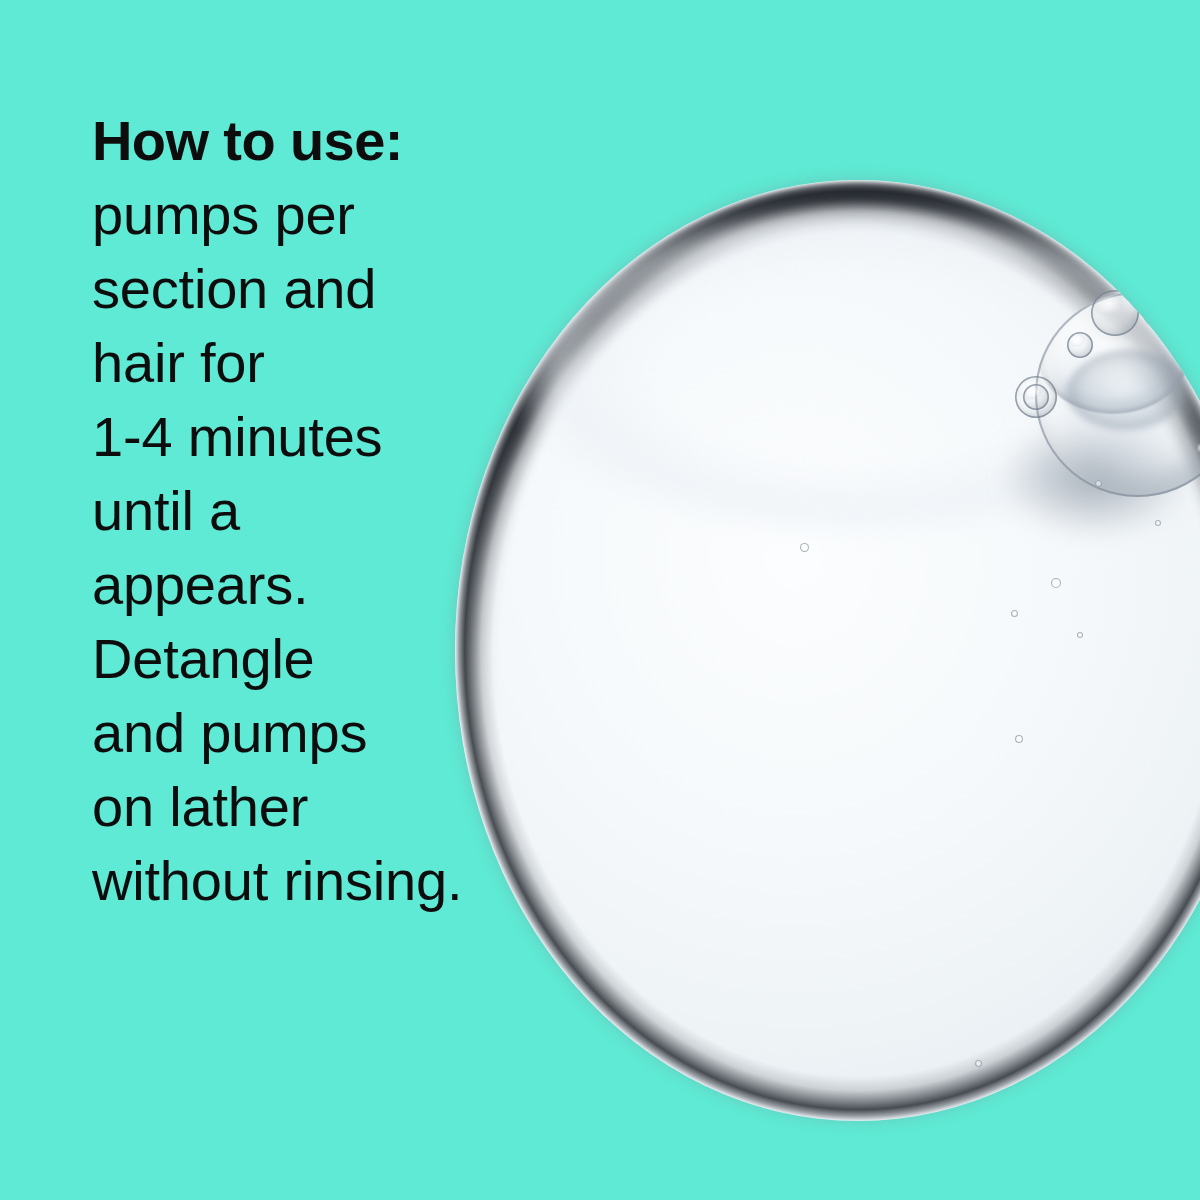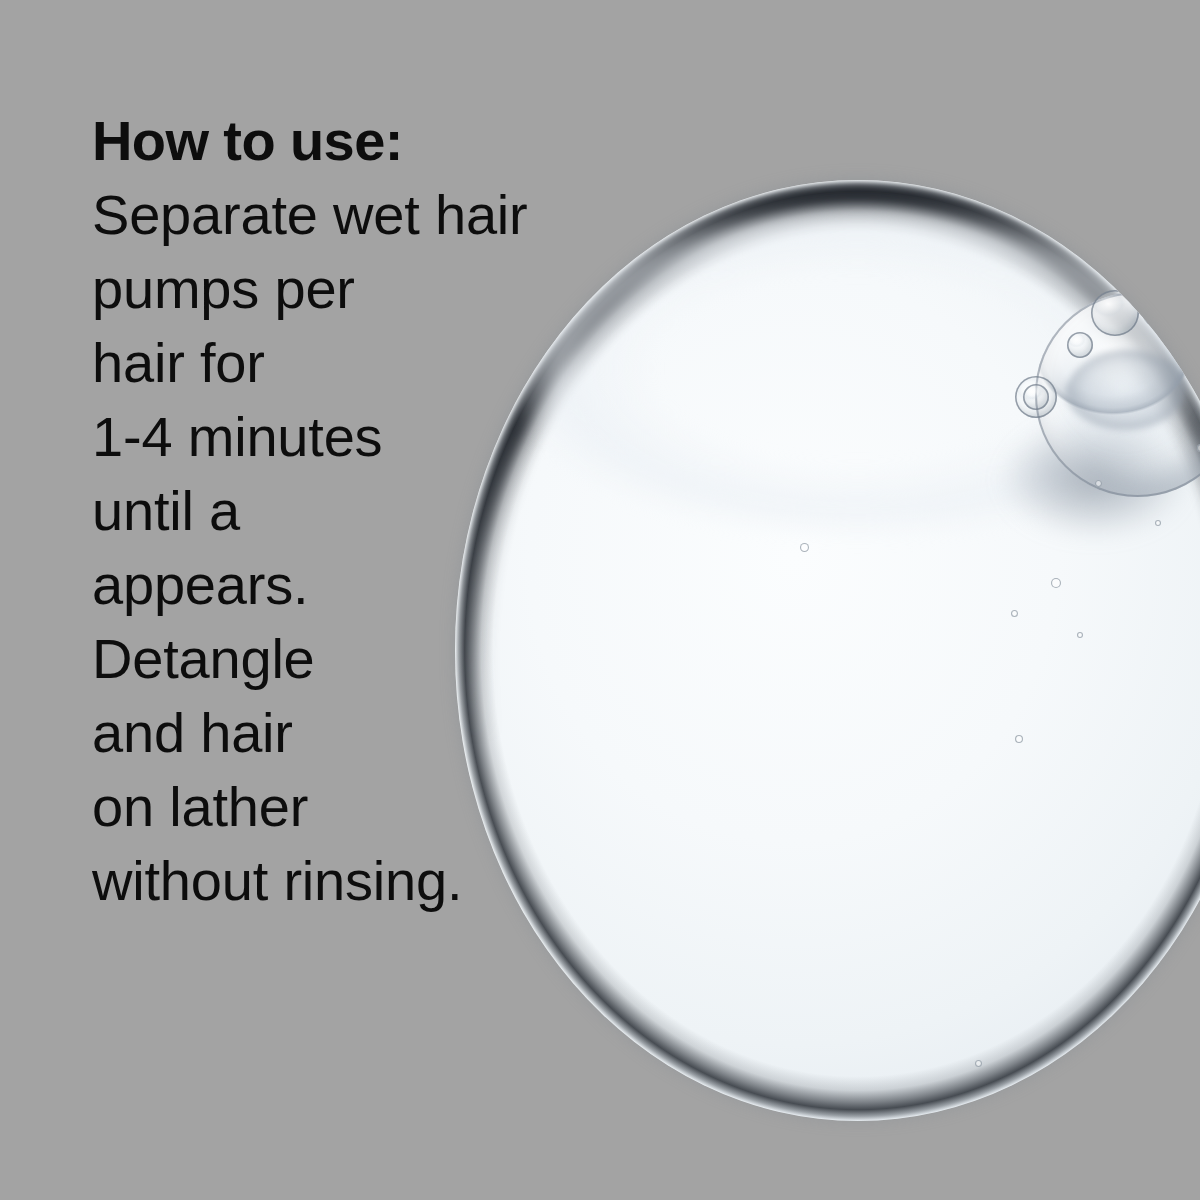--- a/index.html
+++ b/index.html
@@ -8,21 +8,21 @@
     background: #ffffff;
   }
   body {
     font-family: "Liberation Sans", sans-serif;
   }
 
   .canvas {
     position: relative;
     width: 1200px;
     height: 1200px;
-    background: #a3a3a3;
+    background: #5eead4;
     overflow: hidden;
   }
 
   
   .photo {
     position: absolute;
     left: 0;
     top: 0;
     width: 1200px;
     height: 1200px;
@@ -255,25 +255,25 @@
       <div class="micro" style="left:596px; top:398px; width:10px; height:10px;"></div>
       <div class="micro" style="left:556px; top:430px; width:7px; height:7px;"></div>
       <div class="micro" style="left:622px; top:452px; width:6px; height:6px;"></div>
       <div class="micro" style="left:742px; top:264px; width:8px; height:8px;"></div>
 
     </div>
   </div>
 
   <div class="copy">
     <span class="heading">How to use:</span>
-    <span class="line">Separate wet hair</span>
     <span class="line">pumps per</span>
+    <span class="line">section and</span>
     <span class="line">hair for</span>
     <span class="line">1-4 minutes</span>
     <span class="line">until a</span>
     <span class="line">appears.</span>
     <span class="line">Detangle</span>
-    <span class="line">and hair</span>
+    <span class="line">and pumps</span>
     <span class="line">on lather</span>
     <span class="line">without rinsing.</span>
   </div>
 
 </div>
 
 </body></html>

